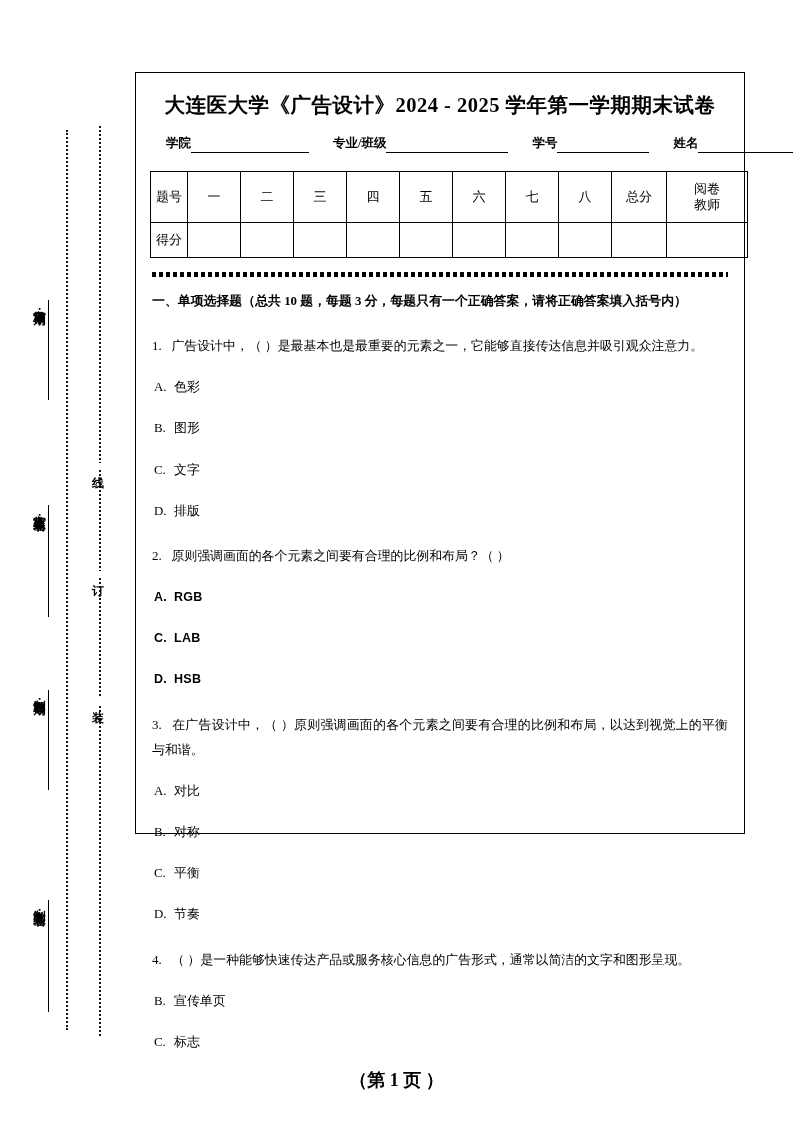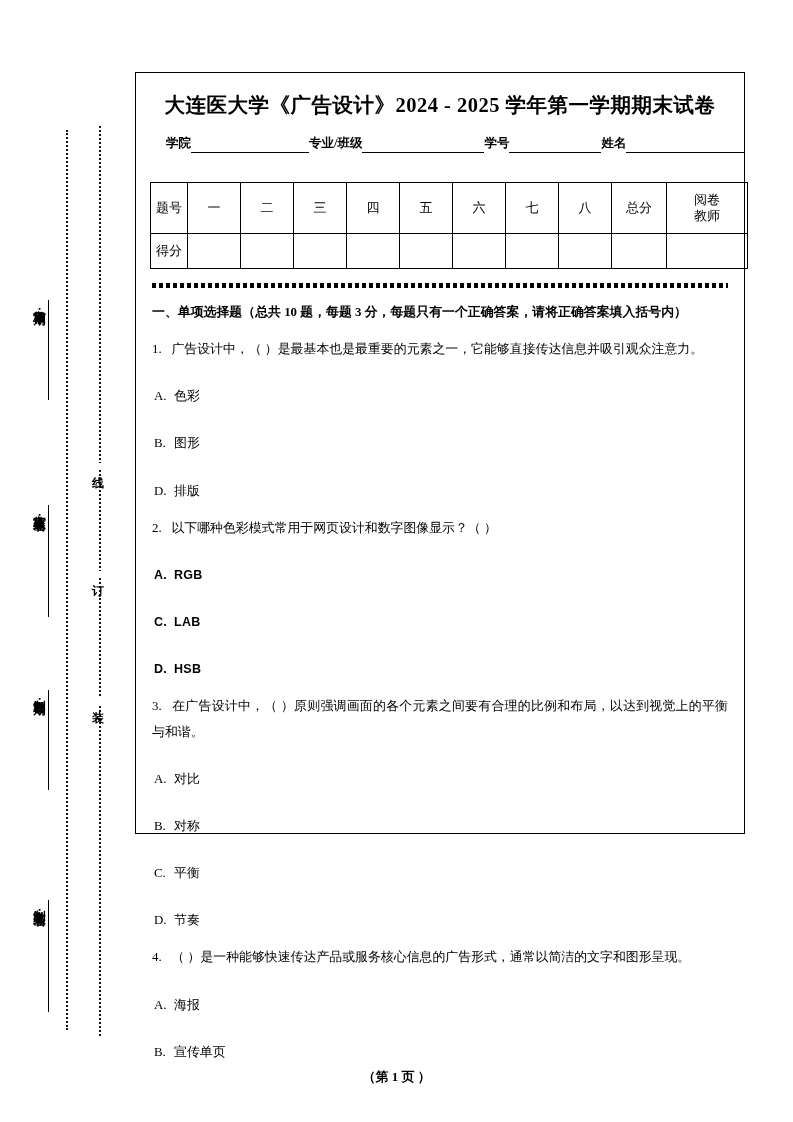--- a/index.html
+++ b/index.html
@@ -88,36 +88,37 @@
     white-space: nowrap;
     font-family: "Liberation Serif", "DejaVu Serif", serif;
   }
 
   .info-row {
     display: flex;
     align-items: flex-end;
     margin: 16px 6px 0 16px;
     font-size: 12.5px;
     font-weight: bold;
+    gap: 24px;
   }
   .info-field { display: flex; align-items: flex-end; }
   .info-label { white-space: nowrap; padding-bottom: 1px; }
   .info-blank {
     border-bottom: 1px solid #000;
     height: 13px;
   }
   .blank-1 { width: 118px; }
   .blank-2 { width: 122px; }
   .blank-3 { width: 92px; }
   .blank-4 { width: 118px; }
 
   
   table.score-table {
     border-collapse: collapse;
-    margin: 29px auto 0 auto;
+    margin: 18px auto 0 auto;
     width: 580px;
     table-layout: fixed;
   }
   table.score-table td {
     border: 1px solid #000;
     text-align: center;
     vertical-align: middle;
     font-size: 13px;
     font-family: "Liberation Serif", "DejaVu Serif", serif;
   }
@@ -142,43 +143,43 @@
     font-size: 12.9px;
     line-height: 1.95;
   }
   .section-head {
     text-align: justify;
     margin-bottom: 8px;
     font-weight: bold;
   }
   .question {
     text-align: justify;
-    margin-top: 12px;
+    margin-top: 20px;
     text-indent: 0;
   }
   .option {
-    margin-top: 22px;
+    margin-top: 16px;
     padding-left: 2px;
   }
   .opt-letter { display: inline-block; width: 20px; }
   .opt-latin {
     font-family: "Liberation Sans", "DejaVu Sans", sans-serif;
     font-size: 12.5px;
     font-weight: bold;
     letter-spacing: 0.3px;
   }
 
   
   .page-footer {
     position: absolute;
     left: 0;
     top: 1068px;
     width: 793px;
     text-align: center;
-    font-size: 13px;
+    font-size: 18px;
     font-weight: bold;
     font-family: "Liberation Serif", "DejaVu Serif", serif;
   }
 </style>
 </head>
 <body>
 
 <div class="margin-strip">
   <div class="dotted-v outer"></div>
   <div class="dotted-v inner"></div>
@@ -273,27 +274,30 @@
       <span>&nbsp;</span>
       <span>广告设计中，（   ）是最基本也是最重要的元素之一，它能够直接传达信息并吸引观众注意力。</span>
     </div>
     <div class="option">
       <span class="opt-letter">A.</span><span>色彩</span>
     </div>
     <div class="option">
       <span class="opt-letter">B.</span><span>图形</span>
     </div>
     <div class="option">
+      <span class="opt-letter">C.</span><span>文字</span>
+    </div>
+    <div class="option">
       <span class="opt-letter">D.</span><span>排版</span>
     </div>
 
     <div class="question">
       <span>2.</span>
       <span>&nbsp;</span>
-      <span>以下哪种色彩模式常用于网页设计和数字图像显示？（   ）</span>
+      <span>原则强调画面的各个元素之间要有合理的比例和布局？（   ）</span>
     </div>
     <div class="option">
       <span class="opt-letter opt-latin">A.</span><span class="opt-latin">RGB</span>
     </div>
     <div class="option">
       <span class="opt-letter opt-latin">C.</span><span class="opt-latin">LAB</span>
     </div>
     <div class="option">
       <span class="opt-letter opt-latin">D.</span><span class="opt-latin">HSB</span>
     </div>
@@ -315,22 +319,22 @@
     <div class="option">
       <span class="opt-letter">D.</span><span>节奏</span>
     </div>
 
     <div class="question">
       <span>4.</span>
       <span>&nbsp;</span>
       <span>（   ）是一种能够快速传达产品或服务核心信息的广告形式，通常以简洁的文字和图形呈现。</span>
     </div>
     <div class="option">
-      <span class="opt-letter">A.</span><span>海报</span>
-    </div>
-    <div class="option">
       <span class="opt-letter">B.</span><span>宣传单页</span>
     </div>
+    <div class="option">
+      <span class="opt-letter">C.</span><span>标志</span>
+    </div>
 
   </div>
 </div>
 
 <div class="page-footer">（第 1 页 ）</div>
 
 </body></html>

